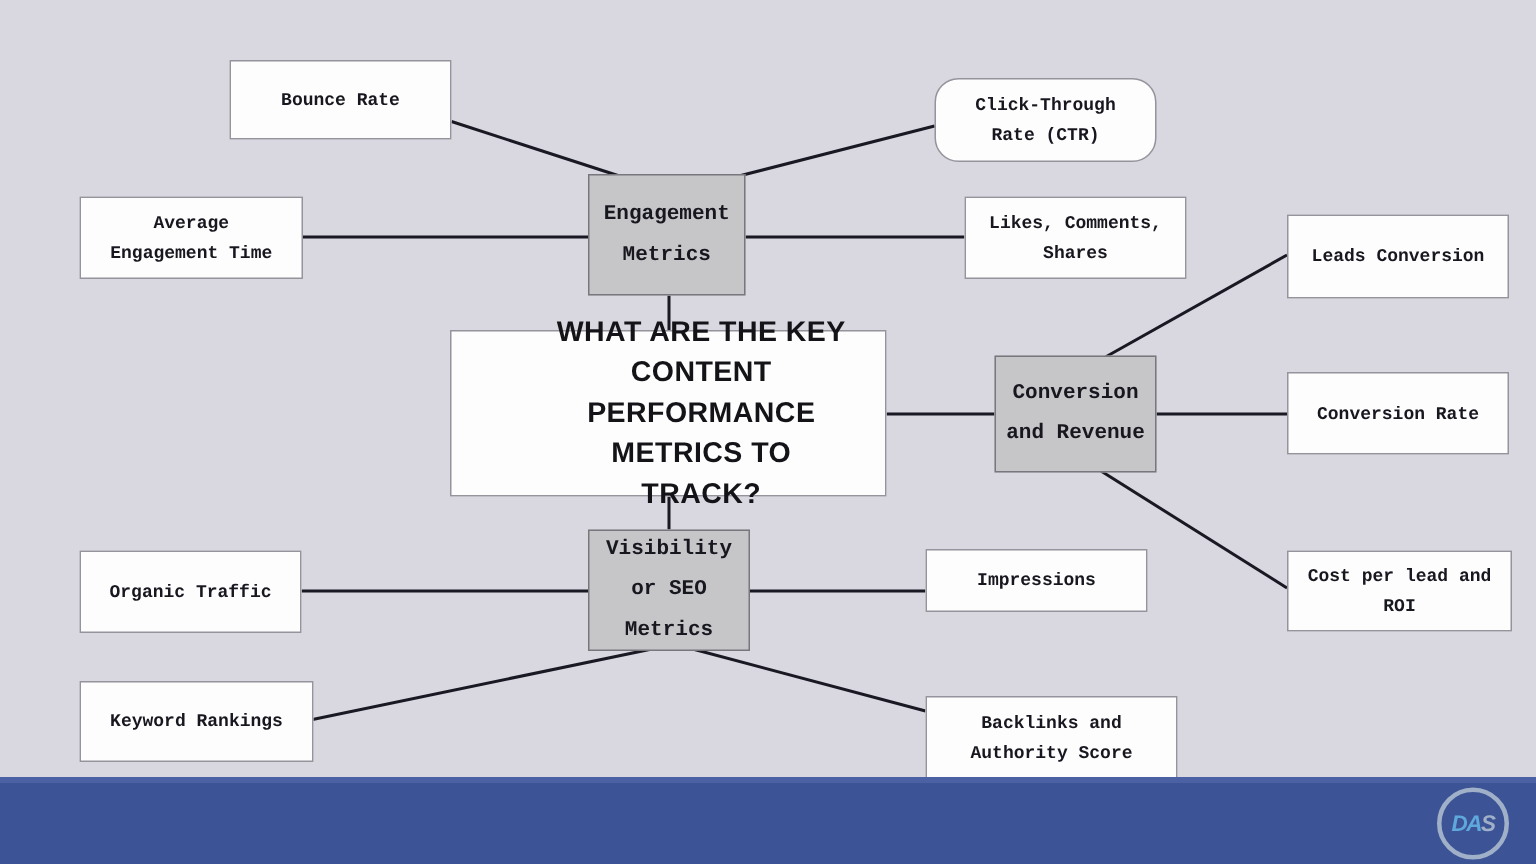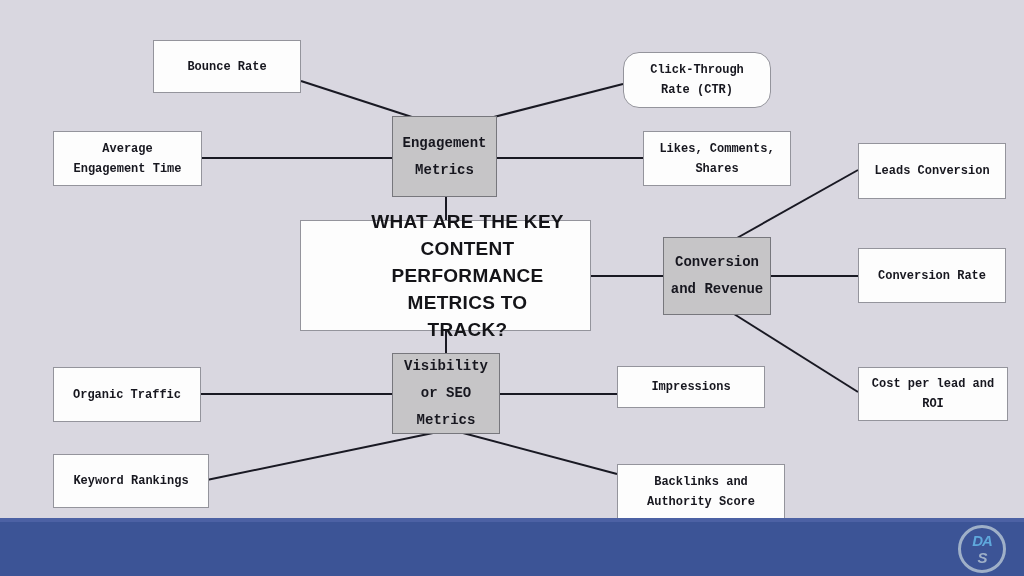--- a/index.html
+++ b/index.html
@@ -42,21 +42,21 @@
   }
   .brand{
     margin-left:57px; font-size:21px; font-weight:500;
     color:var(--c-brand_text); letter-spacing:.2px;
   }
   .brand .brand-das{color:var(--c-brand_prefix); font-weight:700;}
   .logo{
     position:absolute; right:18px; top:3px; width:42px; height:42px;
     border:3px solid var(--c-logo_gray); border-radius:50%;
     display:flex; align-items:center; justify-content:center;
-    font-style:italic; font-weight:bold; font-size:15px; letter-spacing:-1px;flex-direction:column;
+    font-style:italic; font-weight:bold; font-size:15px; letter-spacing:-1px;
   }
   .logo .logo-da{color:var(--c-logo_blue);}
   .logo .logo-s{color:var(--c-logo_gray);}
 </style>
 </head>
 <body>
 
 <div class="canvas">
   <svg class="edges">
       <line x1="301" y1="81" x2="415" y2="118" stroke="#191923" stroke-width="2"></line>

